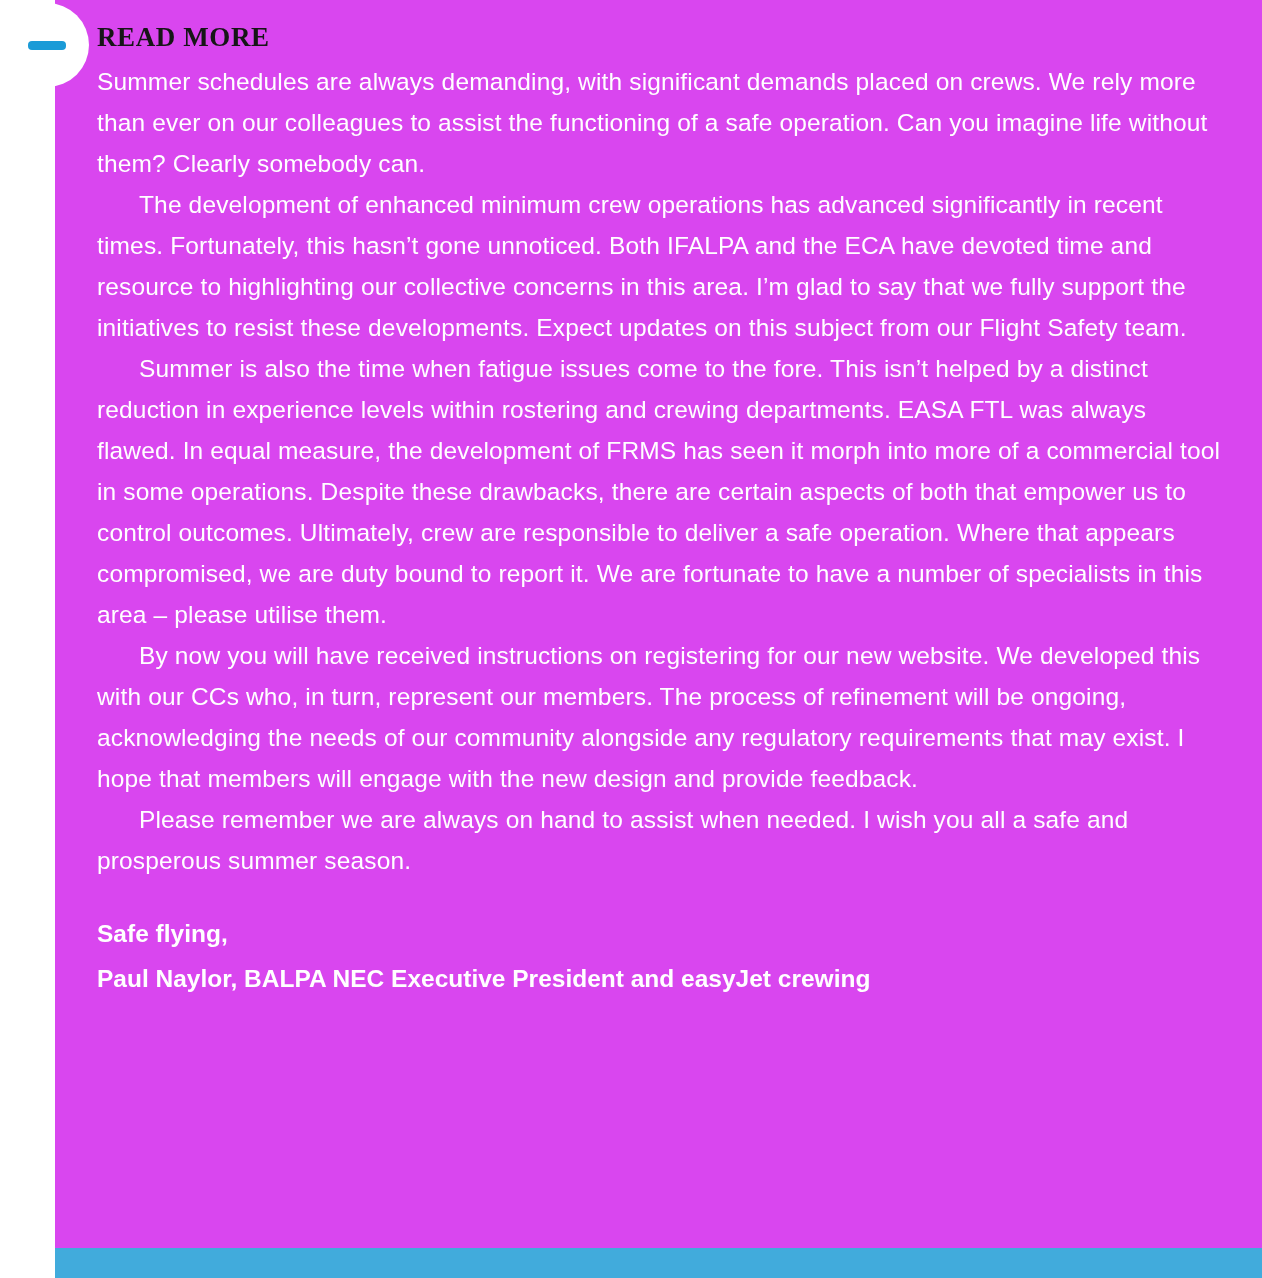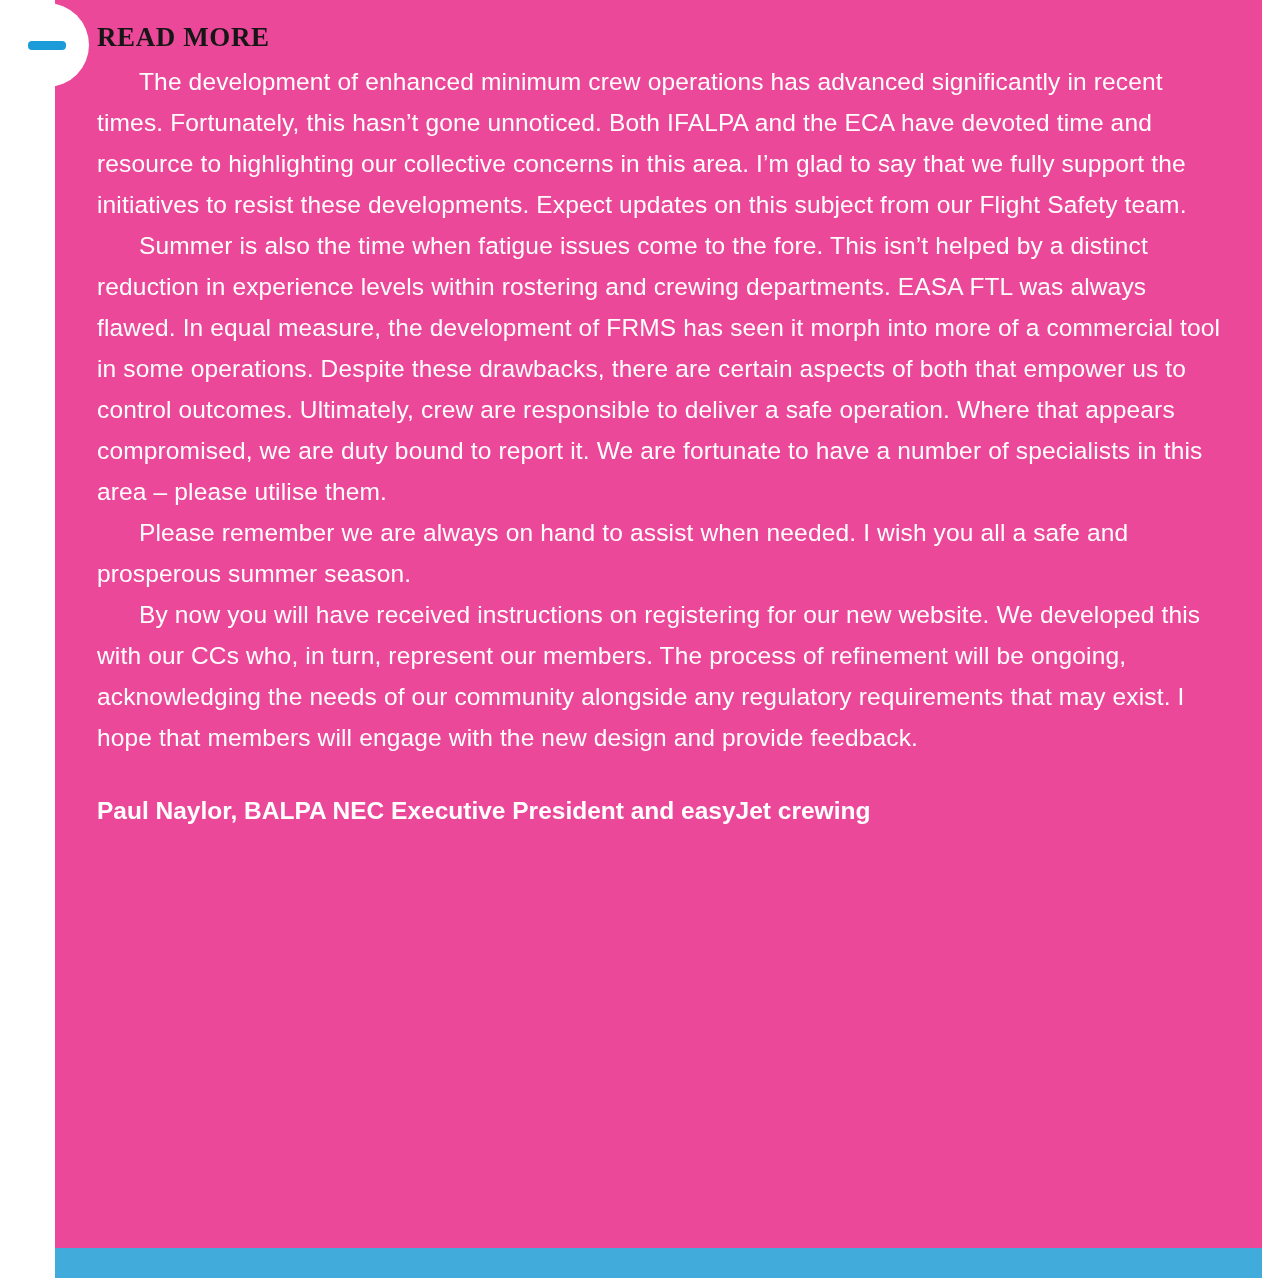--- a/index.html
+++ b/index.html
@@ -13,21 +13,21 @@
     position: relative;
     overflow: hidden;
     font-family: "Liberation Sans", sans-serif;
   }
   .panel {
     position: absolute;
     left: 55px;
     top: 0;
     right: 0;
     bottom: 0;
-    background: #ec4899;
+    background: #d946ef;
     box-sizing: border-box;
     padding: 22px 36px 0 42px;
   }
   .footer-strip {
     position: absolute;
     left: 55px;
     right: 0;
     bottom: 0;
     height: 30px;
     background: #41abdc;
@@ -89,27 +89,29 @@
     line-height: 45px;
   }
 </style>
 </head>
 <body>
 
 <div class="panel">
   <div class="kicker">READ MORE</div>
 
   <div class="body-copy">
+    <p>Summer schedules are always demanding, with significant demands placed on crews. We rely more than ever on our colleagues to assist the functioning of a safe operation. Can you imagine life without them? Clearly somebody can.</p>
     <p class="indent">The development of enhanced minimum crew operations has advanced significantly in recent times. Fortunately, this hasn’t gone unnoticed. Both IFALPA and the ECA have devoted time and resource to highlighting our collective concerns in this area. I’m glad to say that we fully support the initiatives to resist these developments. Expect updates on this subject from our Flight Safety team.</p>
     <p class="indent">Summer is also the time when fatigue issues come to the fore. This isn’t helped by a distinct reduction in experience levels within rostering and crewing departments. EASA FTL was always flawed. In equal measure, the development of FRMS has seen it morph into more of a commercial tool in some operations. Despite these drawbacks, there are certain aspects of both that empower us to control outcomes. Ultimately, crew are responsible to deliver a safe operation. Where that appears compromised, we are duty bound to report it. We are fortunate to have a number of specialists in this area – please utilise them.</p>
+    <p class="indent">By now you will have received instructions on registering for our new website. We developed this with our CCs who, in turn, represent our members. The process of refinement will be ongoing, acknowledging the needs of our community alongside any regulatory requirements that may exist. I hope that members will engage with the new design and provide feedback.</p>
     <p class="indent">Please remember we are always on hand to assist when needed. I wish you all a safe and prosperous summer season.</p>
-    <p class="indent">By now you will have received instructions on registering for our new website. We developed this with our CCs who, in turn, represent our members. The process of refinement will be ongoing, acknowledging the needs of our community alongside any regulatory requirements that may exist. I hope that members will engage with the new design and provide feedback.</p>
   </div>
 
   <div class="signoff">
+    <div>Safe flying,</div>
     <div>Paul Naylor, BALPA NEC Executive President and easyJet crewing</div>
   </div>
 </div>
 
 <div class="footer-strip"></div>
 
 <div class="readmore-circle">
   <div class="dash"></div>
 </div>
 

